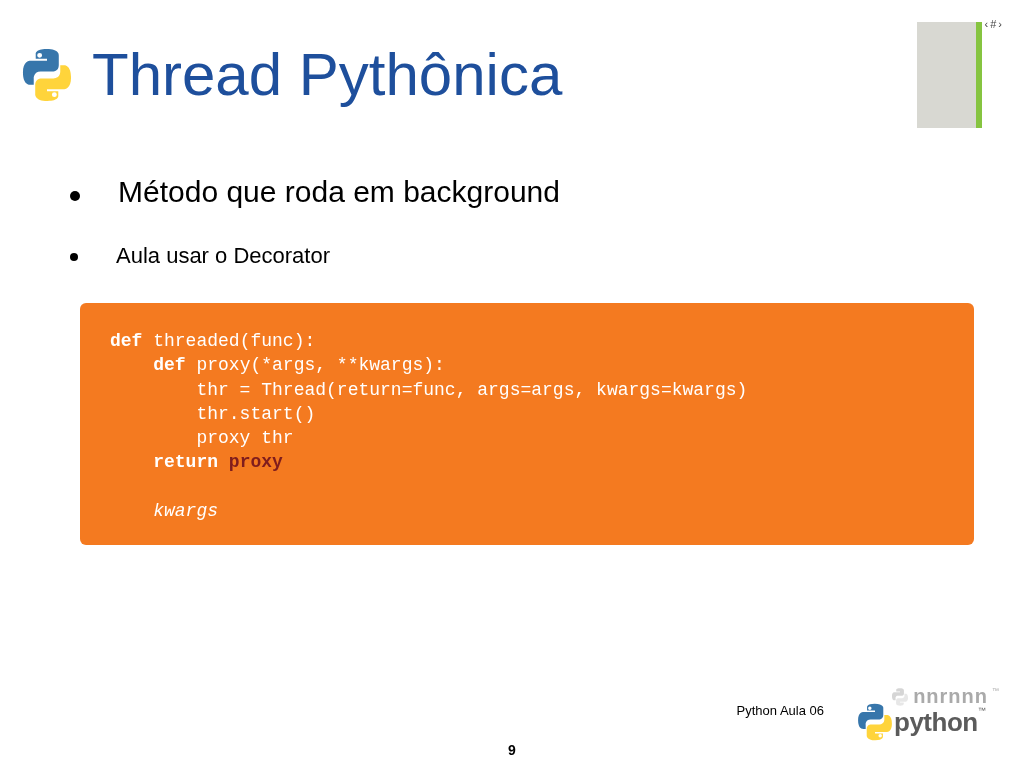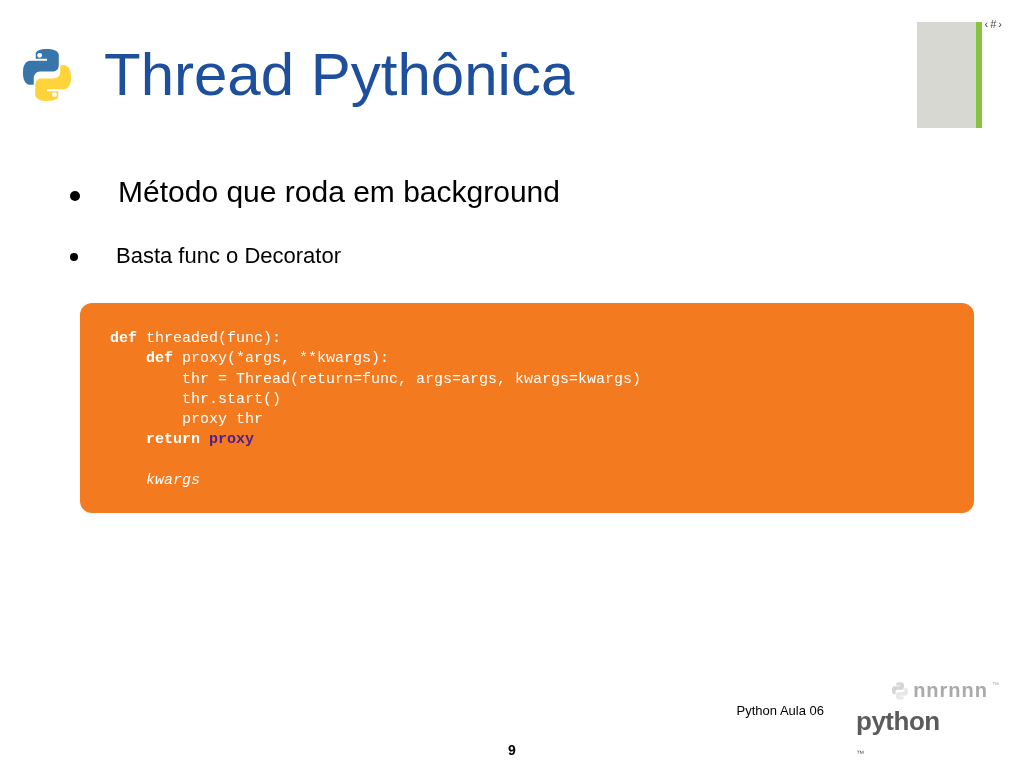--- a/index.html
+++ b/index.html
@@ -27,21 +27,21 @@
     height: 106px;
     background: #d8d8d2;
     border-right: 6px solid #86c440;
   }
   .header {
     position: absolute;
     top: 40px;
     left: 20px;
     display: flex;
     align-items: center;
-    gap: 26px;
+    gap: 14px;
   }
   .title {
     font-size: 60px;
     color: #1e4f9c;
     font-weight: 400;
     margin-left: 4px;
   }
   .content {
     position: absolute;
     top: 175px;
@@ -73,33 +73,33 @@
   .bullet-text-large {
     font-size: 30px;
     color: #000;
   }
   .bullet-text-small {
     font-size: 22px;
     color: #000;
   }
   .code-block {
     background: #f47a20;
-    border-radius: 12px;
+    border-radius: 6px;
     padding: 26px 30px 22px 30px;
     margin-top: 20px;
     margin-left: 10px;
     margin-right: 10px;
     font-family: "Consolas", "Courier New", monospace;
-    font-size: 15px;
+    font-size: 18px;
     line-height: 1.35;
     color: #ffffff;
   }
   .code-line { white-space: pre; }
   .kw { font-weight: 700; color: #ffffff; }
-  .id { font-weight: 700; color: #4c1d95; }
+  .id { font-weight: 700; color: #7f1d1d; }
   .plain { color: #ffffff; }
   .italic { font-style: italic; }
   .footer-text {
     position: absolute;
     bottom: 50px;
     right: 200px;
     font-size: 13px;
     color: #000;
     margin-top: 6px;
   }
@@ -117,39 +117,38 @@
     height: 54px;
     position: relative;
   }
   .python-logo-footer {
     position: absolute;
     bottom: 24px;
     right: 18px;
     width: 150px;
     height: 44px;
     display: flex;
-    gap: 6px;
-    flex-direction: column;
+    align-items: center;
   }
   .logo-text {
     font-family: "Helvetica Neue", Arial, sans-serif;
     font-size: 26px;
     font-weight: 600;
     color: #5b5b5b;
     letter-spacing: -0.5px;
   }
   .logo-tm {
     font-size: 8px;
     color: #5b5b5b;
     align-self: flex-start;
     margin-top: 6px;
   }
   .faded-logo {
     position: absolute;
-    bottom: 66px;
+    bottom: 60px;
     right: 24px;
     font-family: "Helvetica Neue", Arial, sans-serif;
     font-size: 20px;
     color: #aaa;
     letter-spacing: 1px;
     display: flex;
     align-items: center;
     gap: 4px;
   }
   .faded-logo-tm {
@@ -174,21 +173,21 @@
   <h1 class="title">Thread Pythônica</h1>
 </div>
 
 <div class="content">
   <div class="bullet-row">
     <div class="bullet-dot-large"></div>
     <div class="bullet-text-large">Método que roda em background</div>
   </div>
   <div class="bullet-row">
     <div class="bullet-dot-small"></div>
-    <div class="bullet-text-small">Basta func o Decorator</div>
+    <div class="bullet-text-small">Aula usar o Decorator</div>
   </div>
 
   <div class="code-block" id="code-block">
       <div class="code-line"><span class="kw">def </span><span class="plain">threaded(func):</span></div>
       <div class="code-line"><span class="kw">    def </span><span class="plain">proxy(*args, **kwargs):</span></div>
       <div class="code-line"><span class="plain">        thr = Thread(return=func, args=args, kwargs=kwargs)</span></div>
       <div class="code-line"><span class="plain">        thr.start()</span></div>
       <div class="code-line"><span class="plain">        proxy thr</span></div>
       <div class="code-line"><span class="kw">    return </span><span class="id">proxy</span></div>
       <div class="code-line"><span class="plain"> </span></div>

